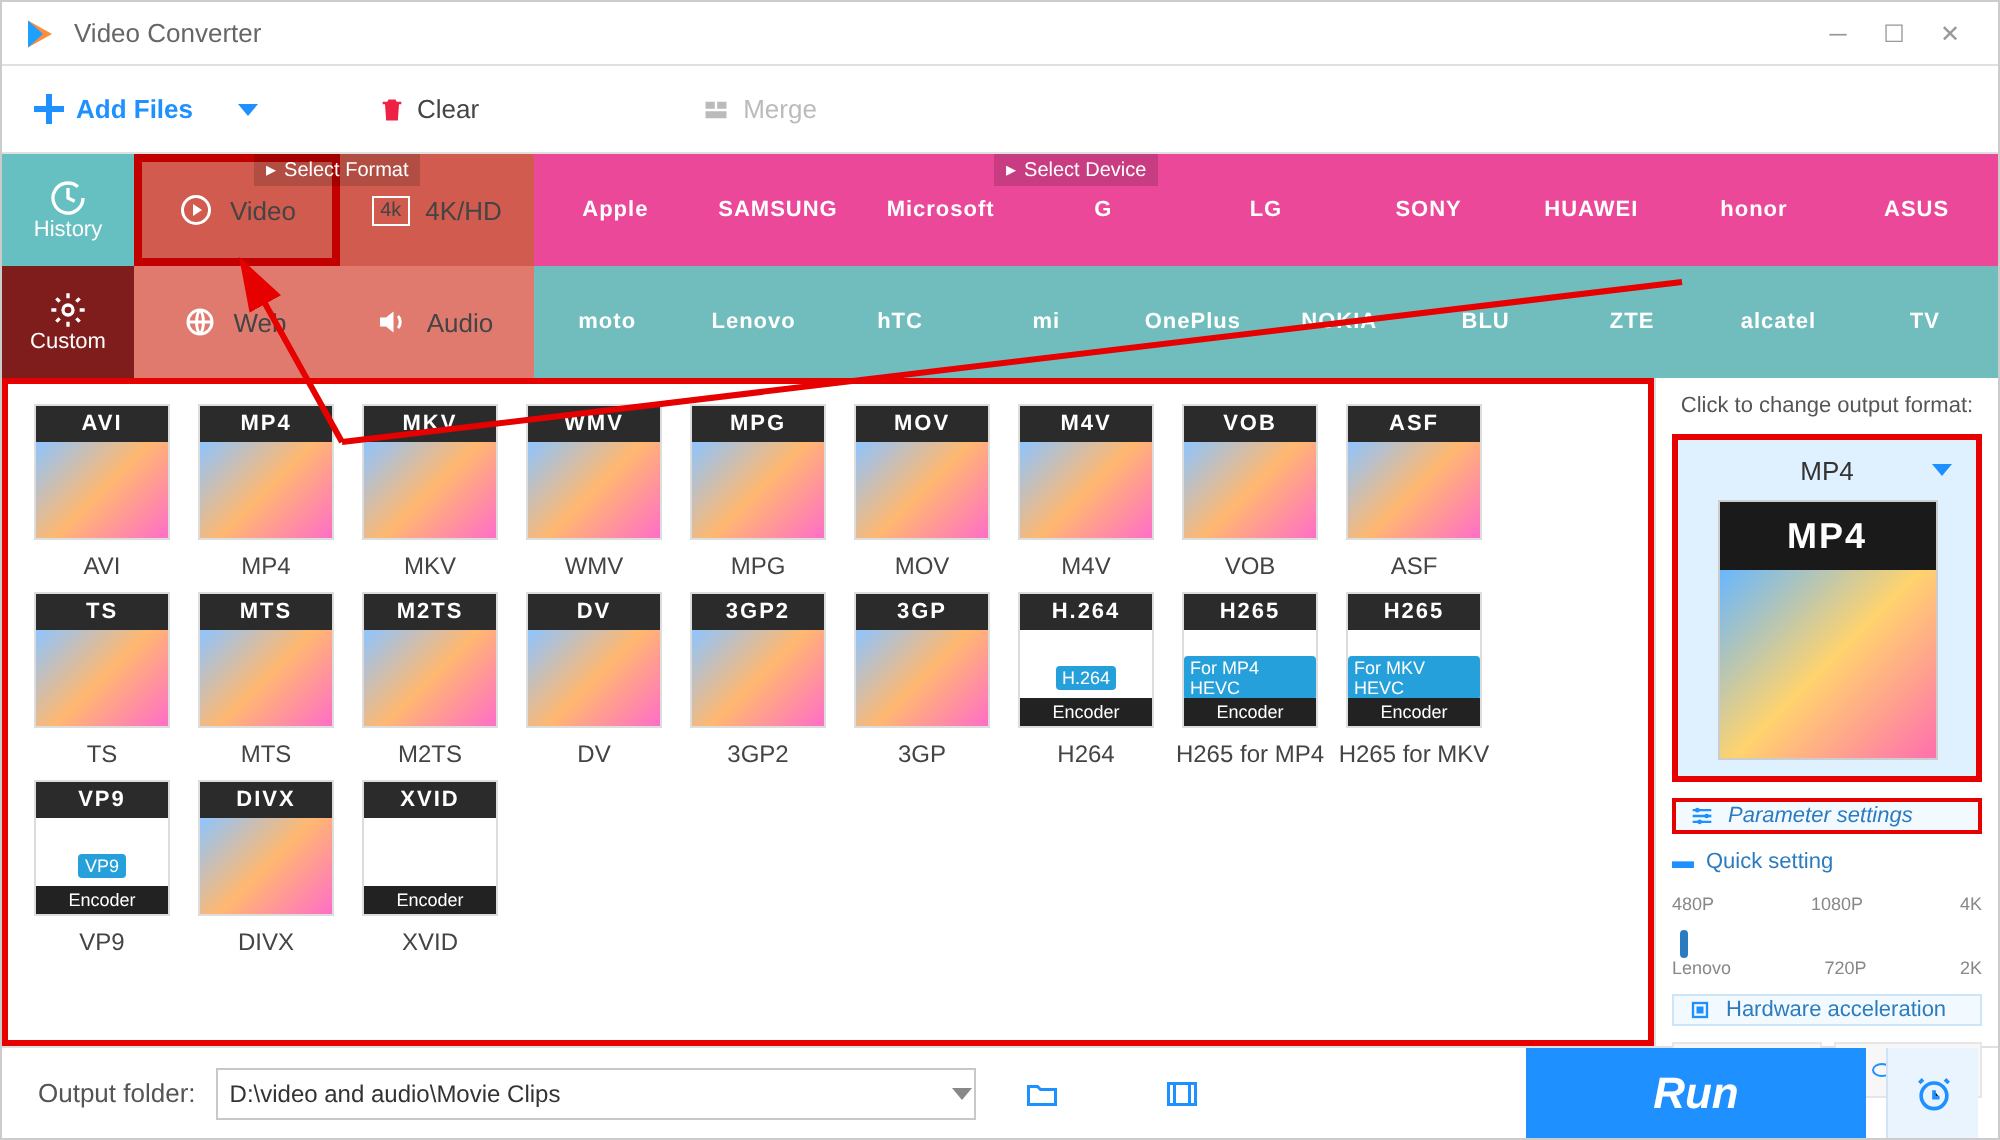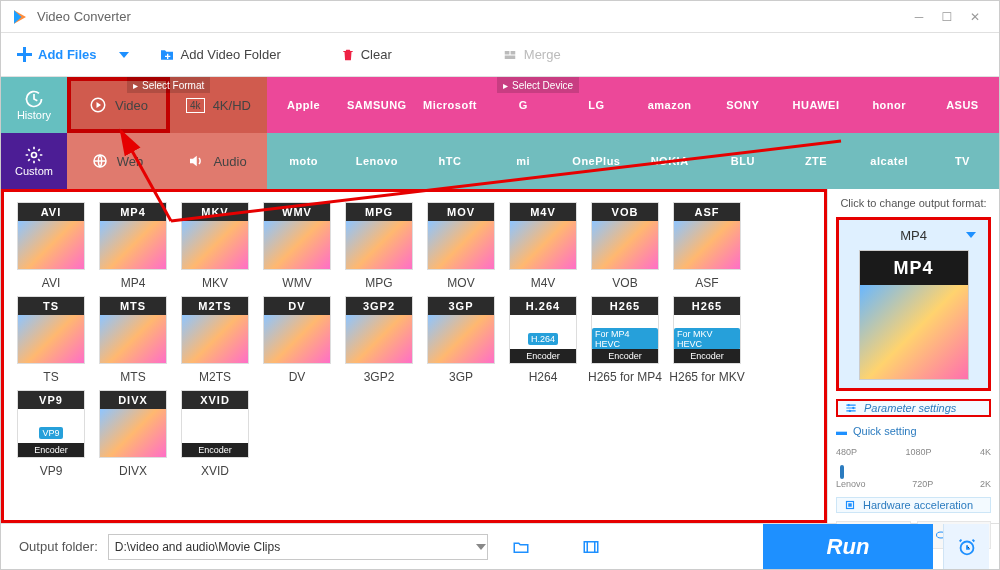--- a/index.html
+++ b/index.html
@@ -19,21 +19,21 @@
  .tbtn .plus::after{top:6px;left:0;height:3px;width:15px;}
  .tbtn .caret{width:0;height:0;border-left:5px solid transparent;border-right:5px solid transparent;border-top:6px solid #1e90ff;margin-left:22px;}
  .tbtn svg{margin-right:6px;}
  .tbtn.disabled{color:#bbb;}
  .tbtn.sep{margin-left:10px;}
  
  .catarea{display:flex;height:112px;}
  .leftpills{width:66px;display:flex;flex-direction:column;}
  .pill{flex:1;display:flex;flex-direction:column;align-items:center;justify-content:center;color:#fff;font-size:11px;}
  .pill.history{background:#66bfc0;}
- .pill.custom {background:#4c1d95;align-items:center;}
+ .pill.custom {background:#7f1d1d;align-items:center;}
  .catmain{flex:1;display:flex;flex-direction:column;}
  .catrow{flex:1;display:flex;align-items:stretch;}
  .seg-dark{background:#d05b4e;width:200px;display:flex;}
  .seg-dark .half{flex:1;display:flex;align-items:center;justify-content:center;gap:8px;font-size:13px;}
  .seg-video{border:3px solid #c20000;box-shadow:0 0 0 1px #c20000 inset;}
  .brandstrip{flex:1;background:#ec4899;display:flex;}
  .brandstrip2{flex:1;background:#71bdbe;display:flex;}
  .brand{flex:1;display:flex;align-items:center;justify-content:center;color:#fff;font-size:11px;font-weight:600;letter-spacing:.5px;}
  .row2 .seg-dark{background:#e07a6e;}
  .hdrlabel{position:absolute;top:0;left:0;height:16px;font-size:10px;color:#fff;background:rgba(0,0,0,.15);display:flex;align-items:center;gap:4px;padding:0 6px;}
@@ -94,27 +94,20 @@
   <span class="winbtn">☐</span>
   <span class="winbtn">✕</span>
 </div>
 
 <div class="toolbar">
   <div class="tbtn blue">
     <span class="plus"></span>
     <span>Add Files</span>
     <span class="caret"></span>
   </div>
-  <div class="tbtn sep">
-    <svg width="16" height="16" viewBox="0 0 24 24">
-        <path fill="#1e90ff" d="M3 5h6l2 2h10v12H3z"></path>
-        <path fill="#fff" d="M12 10h2v3h3v2h-3v3h-2v-3H9v-2h3z"></path>
-      </svg>
-    <span>Add Video Folder</span>
-  </div>
   <div class="tbtn sep" style="margin-left:40px">
     <svg width="14" height="16" viewBox="0 0 24 24">
         <path fill="#e24" d="M6 7h12l-1 14H7zM9 3h6l1 2h4v2H4V5h4z"></path>
       </svg>
     <span>Clear</span>
   </div>
   <div class="tbtn sep disabled" style="margin-left:90px">
     <svg width="16" height="14" viewBox="0 0 24 24">
         <path fill="#bbb" d="M3 5h8v6H3zM13 5h8v6h-8zM3 13h18v6H3z"></path>
       </svg>
@@ -157,21 +150,20 @@
           <span style="border:1px solid #fff;padding:1px 3px;font-size:10px">4k</span>
           <span>4K/HD</span>
         </div>
       </div>
       <div class="brandstrip" id="brands1">
           <div class="brand">Apple</div>
           <div class="brand">SAMSUNG</div>
           <div class="brand">Microsoft</div>
           <div class="brand">G</div>
           <div class="brand">LG</div>
-          <div class="brand">amazon</div>
           <div class="brand">SONY</div>
           <div class="brand">HUAWEI</div>
           <div class="brand">honor</div>
           <div class="brand">ASUS</div>
         </div>
     </div>
     <div class="catrow row2">
       <div class="seg-dark">
         <div class="half">
           <svg width="18" height="18" viewBox="0 0 24 24">

